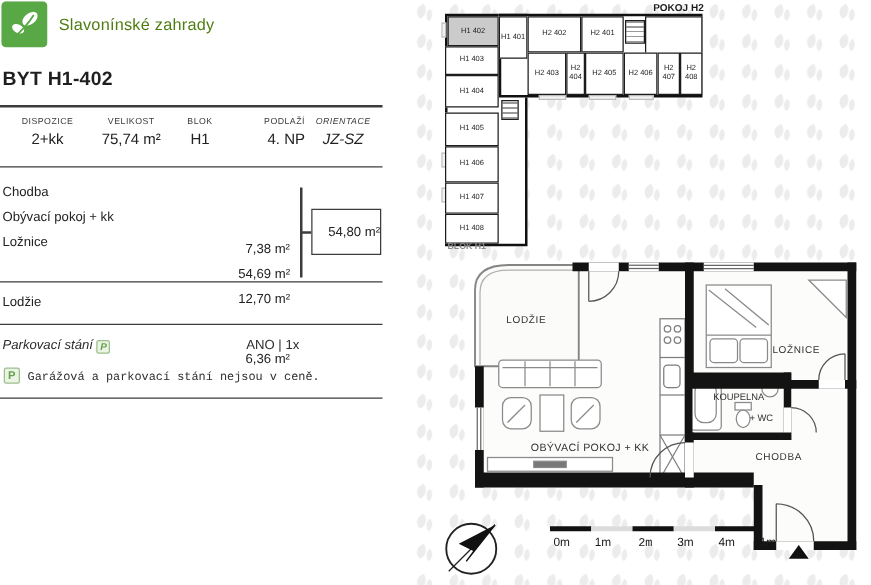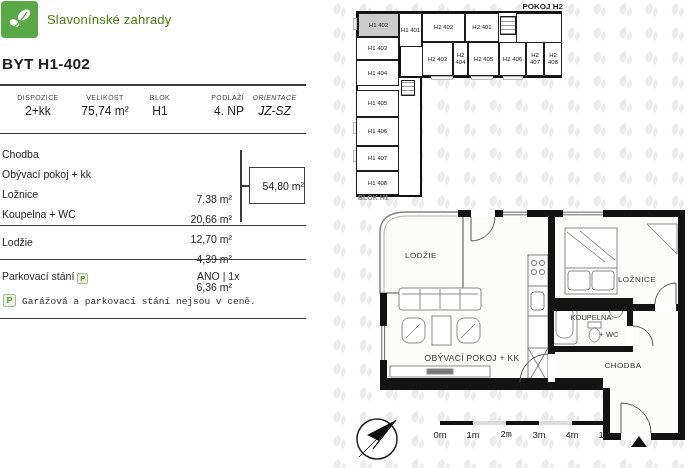--- a/index.html
+++ b/index.html
@@ -29,21 +29,21 @@
   .room-row .rarea{position:absolute;right:0;top:0;margin-top:45px;}
   .rr0{top:148px;} .rr1{top:168px;} .rr2{top:188px;} .rr3{top:208px;} .rrl{top:236px;}
 
   .bracket-v{position:absolute;left:240px;top:150px;width:1.5px;height:72px;background:#3c3c3c;}
   .bracket-h{position:absolute;left:240px;top:185px;width:9px;height:1.5px;background:#3c3c3c;}
   .subtotal-box{position:absolute;left:249px;top:167px;width:56px;height:37px;border:1.2px solid #3c3c3c;
                 display:flex;align-items:center;justify-content:flex-end;font-size:10.5px;color:#222;background:#fff;}
 
   .picon{display:inline-block;width:11px;height:11px;border:1px solid #9bc08a;background:#eaf3e4;color:#63a14e;
          font-size:8px;line-height:9px;text-align:center;border-radius:2px;font-weight:bold;vertical-align:-1px;}
-  .parking-label{position:absolute;left:2px;top:270px;font-size:10.5px;}
+  .parking-label{position:absolute;left:2px;top:270px;font-size:10.5px;font-style:italic;}
   .parking-value{position:absolute;left:197px;top:270px;font-size:10.5px;}
   .note-icon{position:absolute;left:3px;top:294px;width:13px;height:13px;font-size:9px;line-height:11px;}
   .note-text{position:absolute;left:22px;top:296px;font-size:9.5px;color:#2e2e2e;font-family:Liberation Mono, monospace;}
 
   
   .minimap{position:absolute;left:353px;top:2px;width:215px;height:198px;overflow:hidden;}
   .mm-wing{position:absolute;background:#fff;border:2.5px solid #111;}
   .mm-vwing{left:3px;top:9px;width:66px;height:186px;}
   .mm-hwing{left:46px;top:9px;width:163px;height:67px;}
   .mm-cell{position:absolute;background:#fff;border:1.5px solid #1c1c1c;display:flex;align-items:center;
@@ -52,21 +52,21 @@
   .mm-core{position:absolute;border:1.5px solid #1c1c1c;background:repeating-linear-gradient(0deg,#9a9a9a 0 1px,#fff 1px 4px);}
   .mm-blok2{position:absolute;left:145px;top:0;width:65px;font-size:8px;font-weight:bold;color:#1c1c1c;text-align:right;}
   .mm-blok1{position:absolute;left:5px;top:192px;font-size:7px;font-weight:bold;color:#8a8a8a;}
   .mm-tick{position:absolute;border:1px solid #bcbcbc;background:#f2f2f2;}
 
   
   .plan{position:absolute;left:375px;top:198px;}
   .compass{position:absolute;left:352px;top:414px;}
   .scalebar{position:absolute;left:440px;top:421px;width:172px;height:24px;}
   .sb-seg{position:absolute;top:0;height:4px;}
-  .sb-lab{position:absolute;top:8px;width:32px;text-align:center;font-size:9.5px;color:#1a1a1a;}
+  .sb-lab{position:absolute;top:8px;width:32px;text-align:right;font-size:9.5px;color:#1a1a1a;}
 </style>
 </head>
 <body>
 
 <div class="stage">
 
   <svg class="wm" width="367" height="468">
     <defs>
       <pattern id="wmp" width="26" height="24" patternUnits="userSpaceOnUse">
         <g fill="#dddddd">
@@ -114,29 +114,25 @@
       </div>
     </div>
     <div class="rule r2"></div>
 
     <div class="room-row rr0">
       <span class="rname">Chodba</span>
       <span class="rarea">7,38 m²</span>
     </div>
     <div class="room-row rr1">
       <span class="rname">Obývací pokoj + kk</span>
-      <span class="rarea">20,66 m²</span>
+      <span class="rarea">54,69 m²</span>
     </div>
     <div class="room-row rr2">
       <span class="rname">Ložnice</span>
       <span class="rarea">12,70 m²</span>
-    </div>
-    <div class="room-row rr3">
-      <span class="rname">Koupelna + WC</span>
-      <span class="rarea">4,39 m²</span>
     </div>
     <div class="bracket-v"></div>
     <div class="bracket-h"></div>
     <div class="subtotal-box">
       <span>54,80 m²</span>
     </div>
 
     <div class="rule r3"></div>
     <div class="room-row rrl">
       <span class="rname">Lodžie</span>

